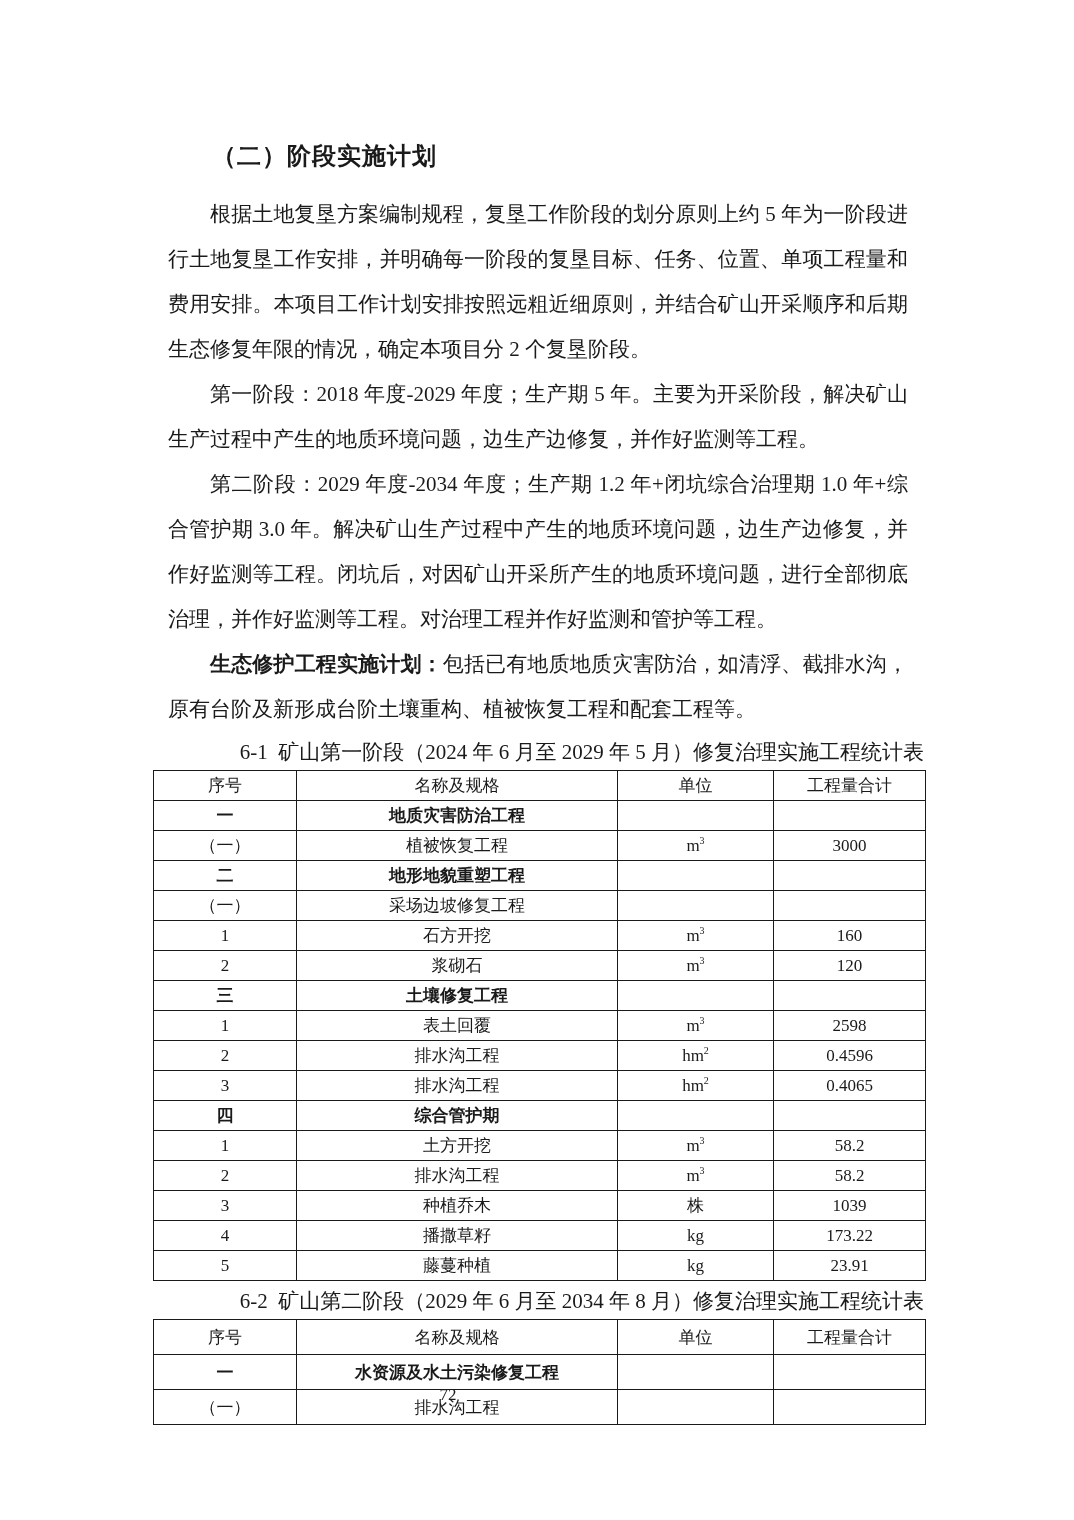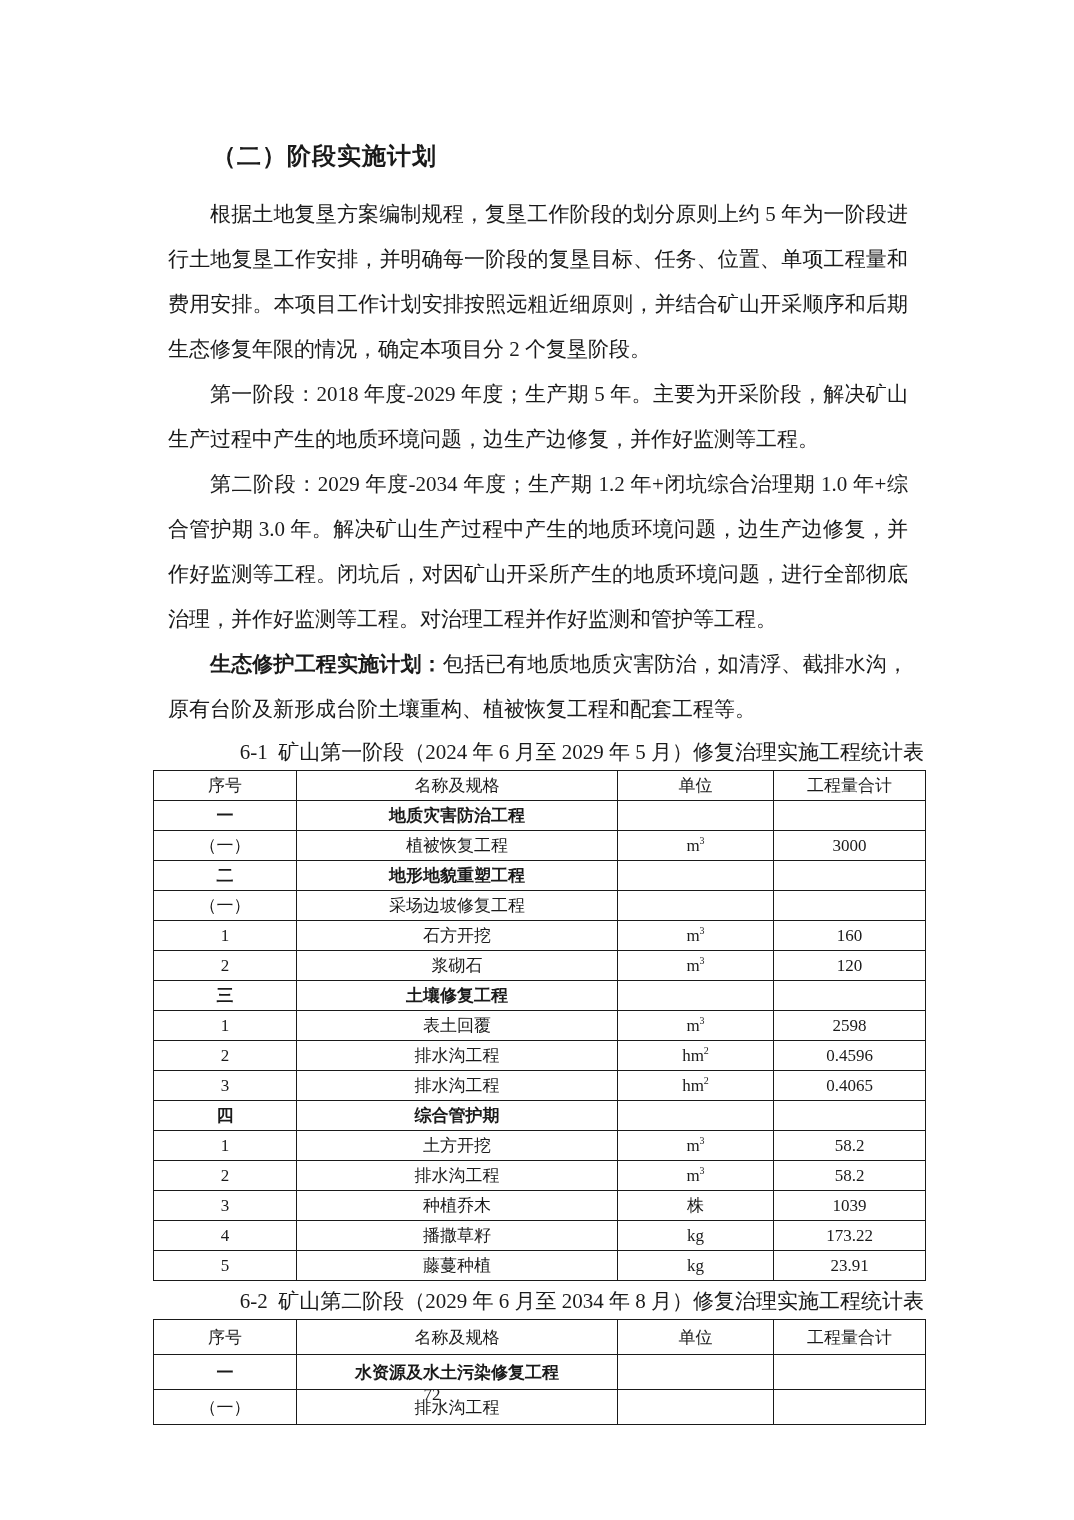--- a/index.html
+++ b/index.html
@@ -58,21 +58,21 @@
   table#table2 td, table#table2 th { height: 34px; }
   table.stats-table tr.section-row td { font-weight: bold; }
   table.stats-table sup {
     font-size: 10px;
     line-height: 0;
     vertical-align: super;
   }
   .page-number {
     position: absolute;
     top: 1385px;
-    left: 0;
+    left: 16px;
     width: 864px;
     text-align: center;
     font-size: 17px;
   }
 </style>
 </head>
 <body>
 
 <div class="page">
 

